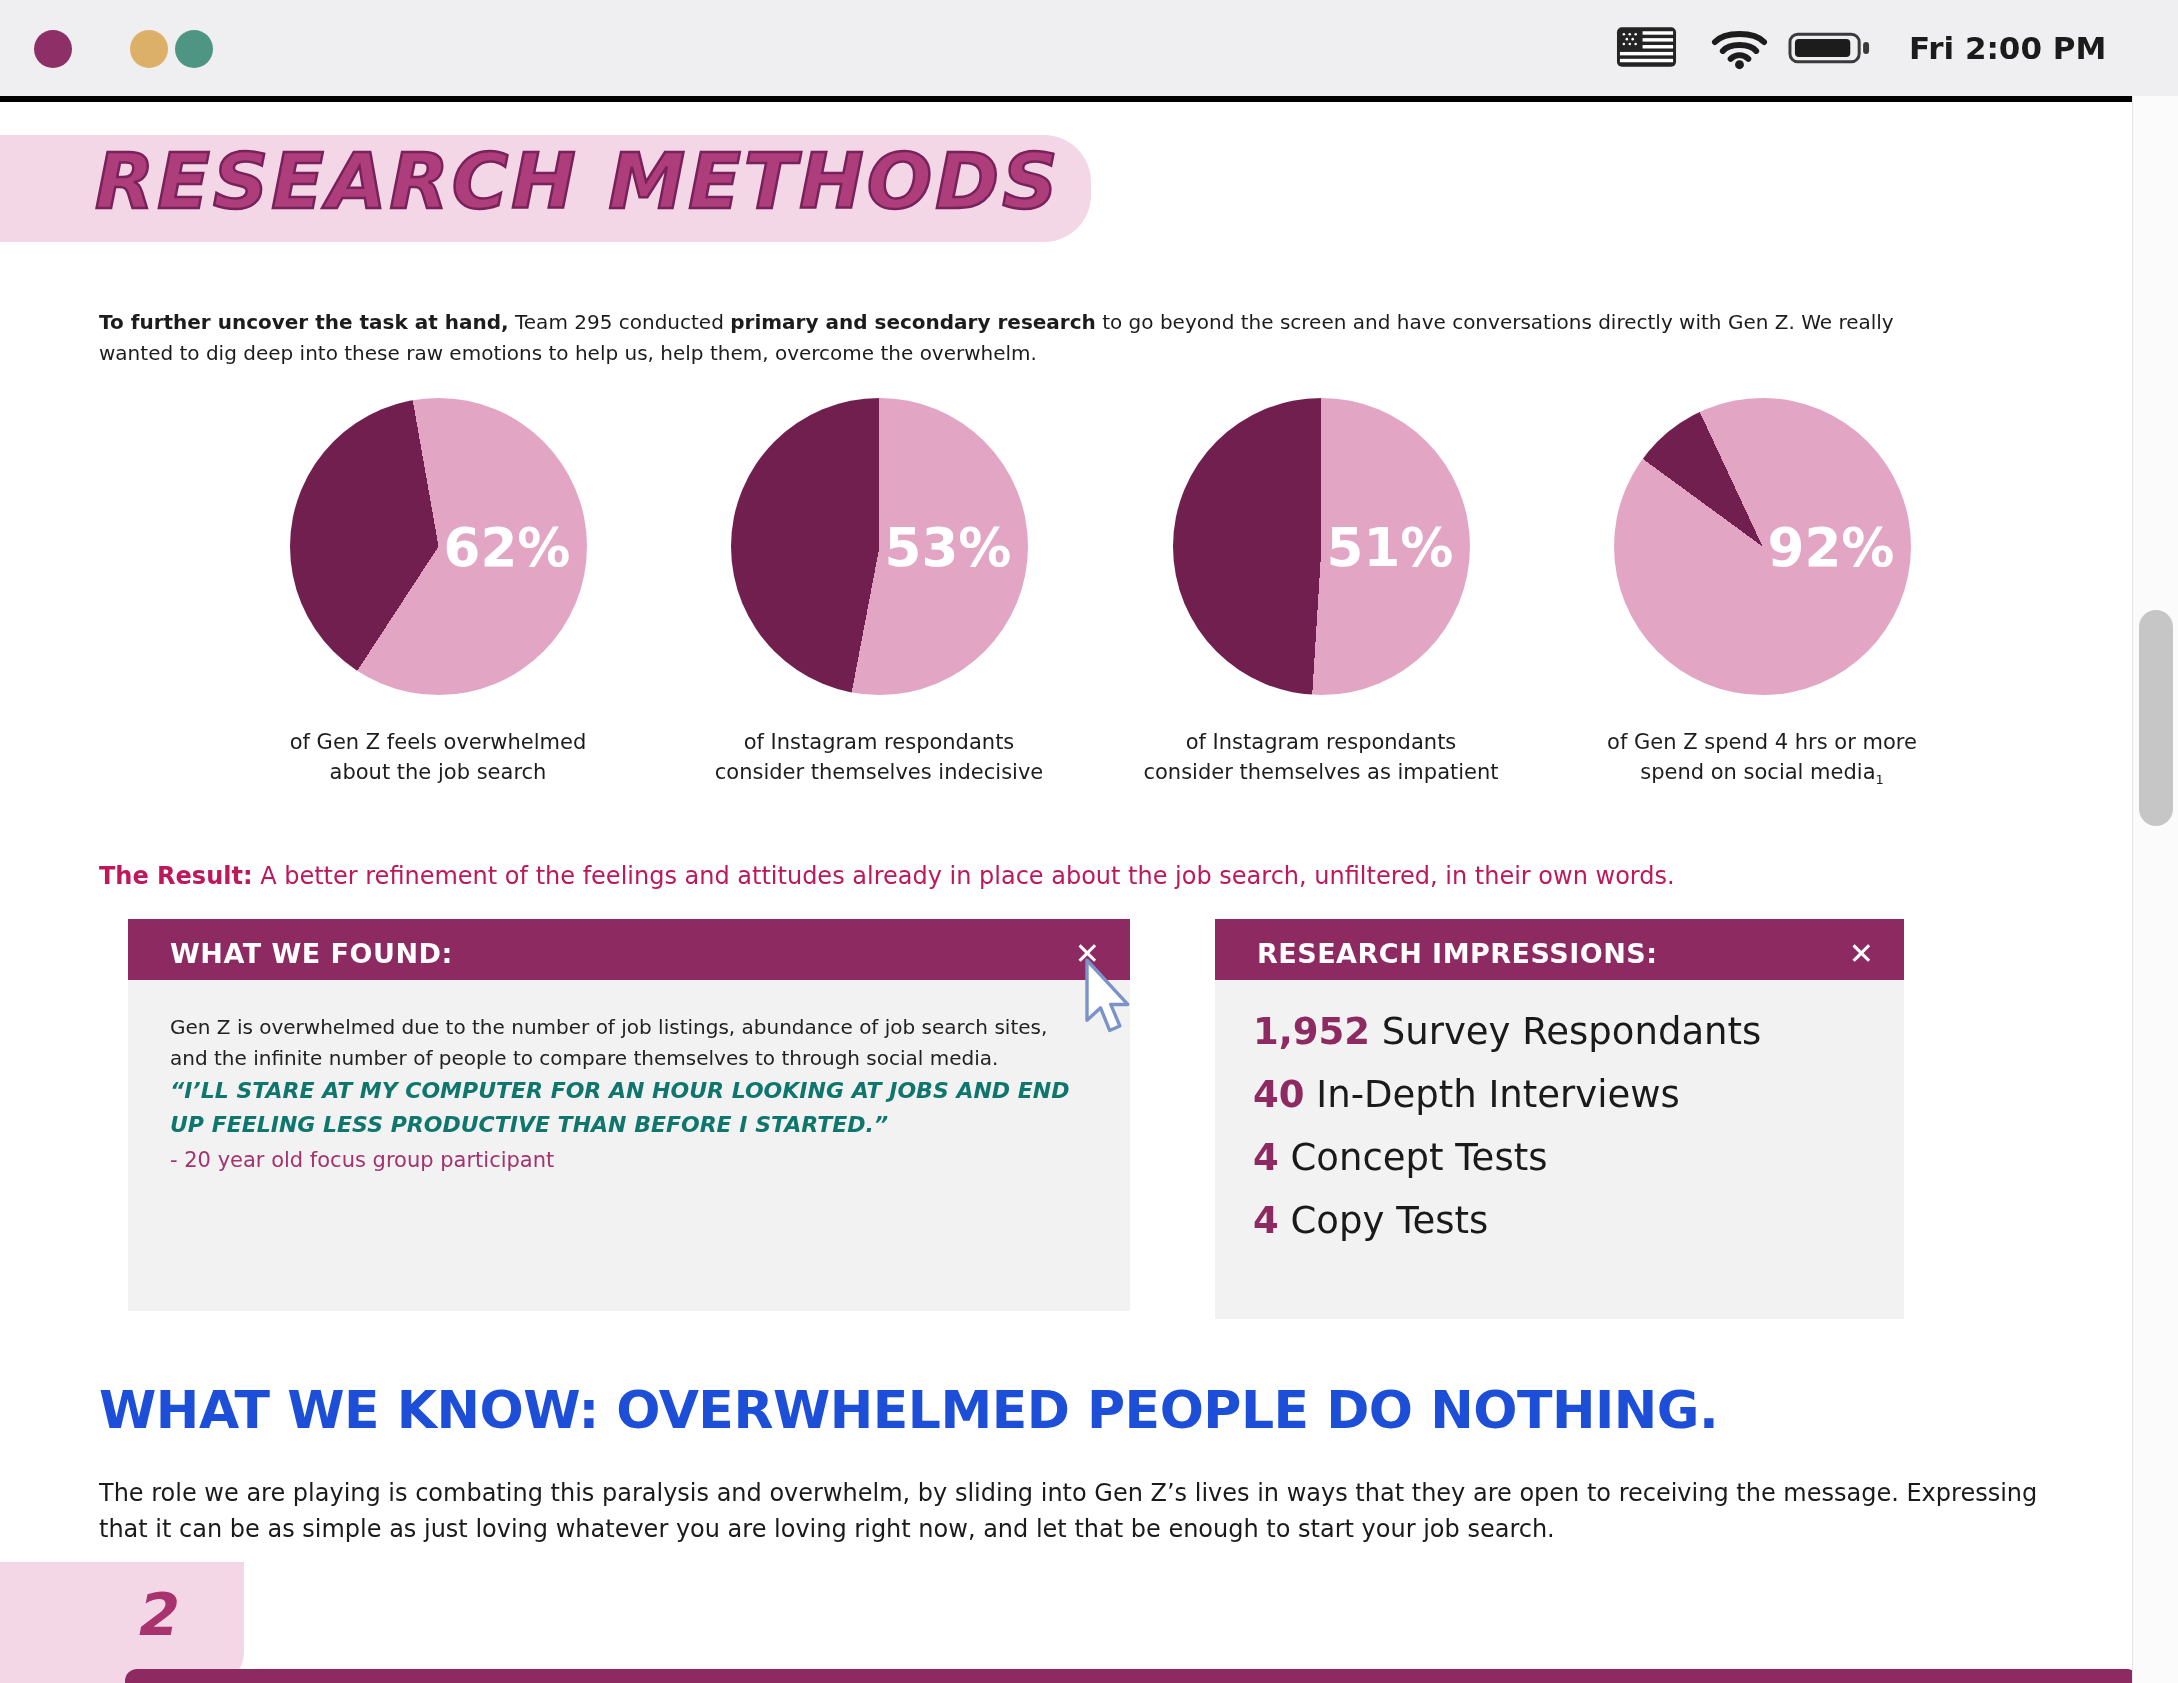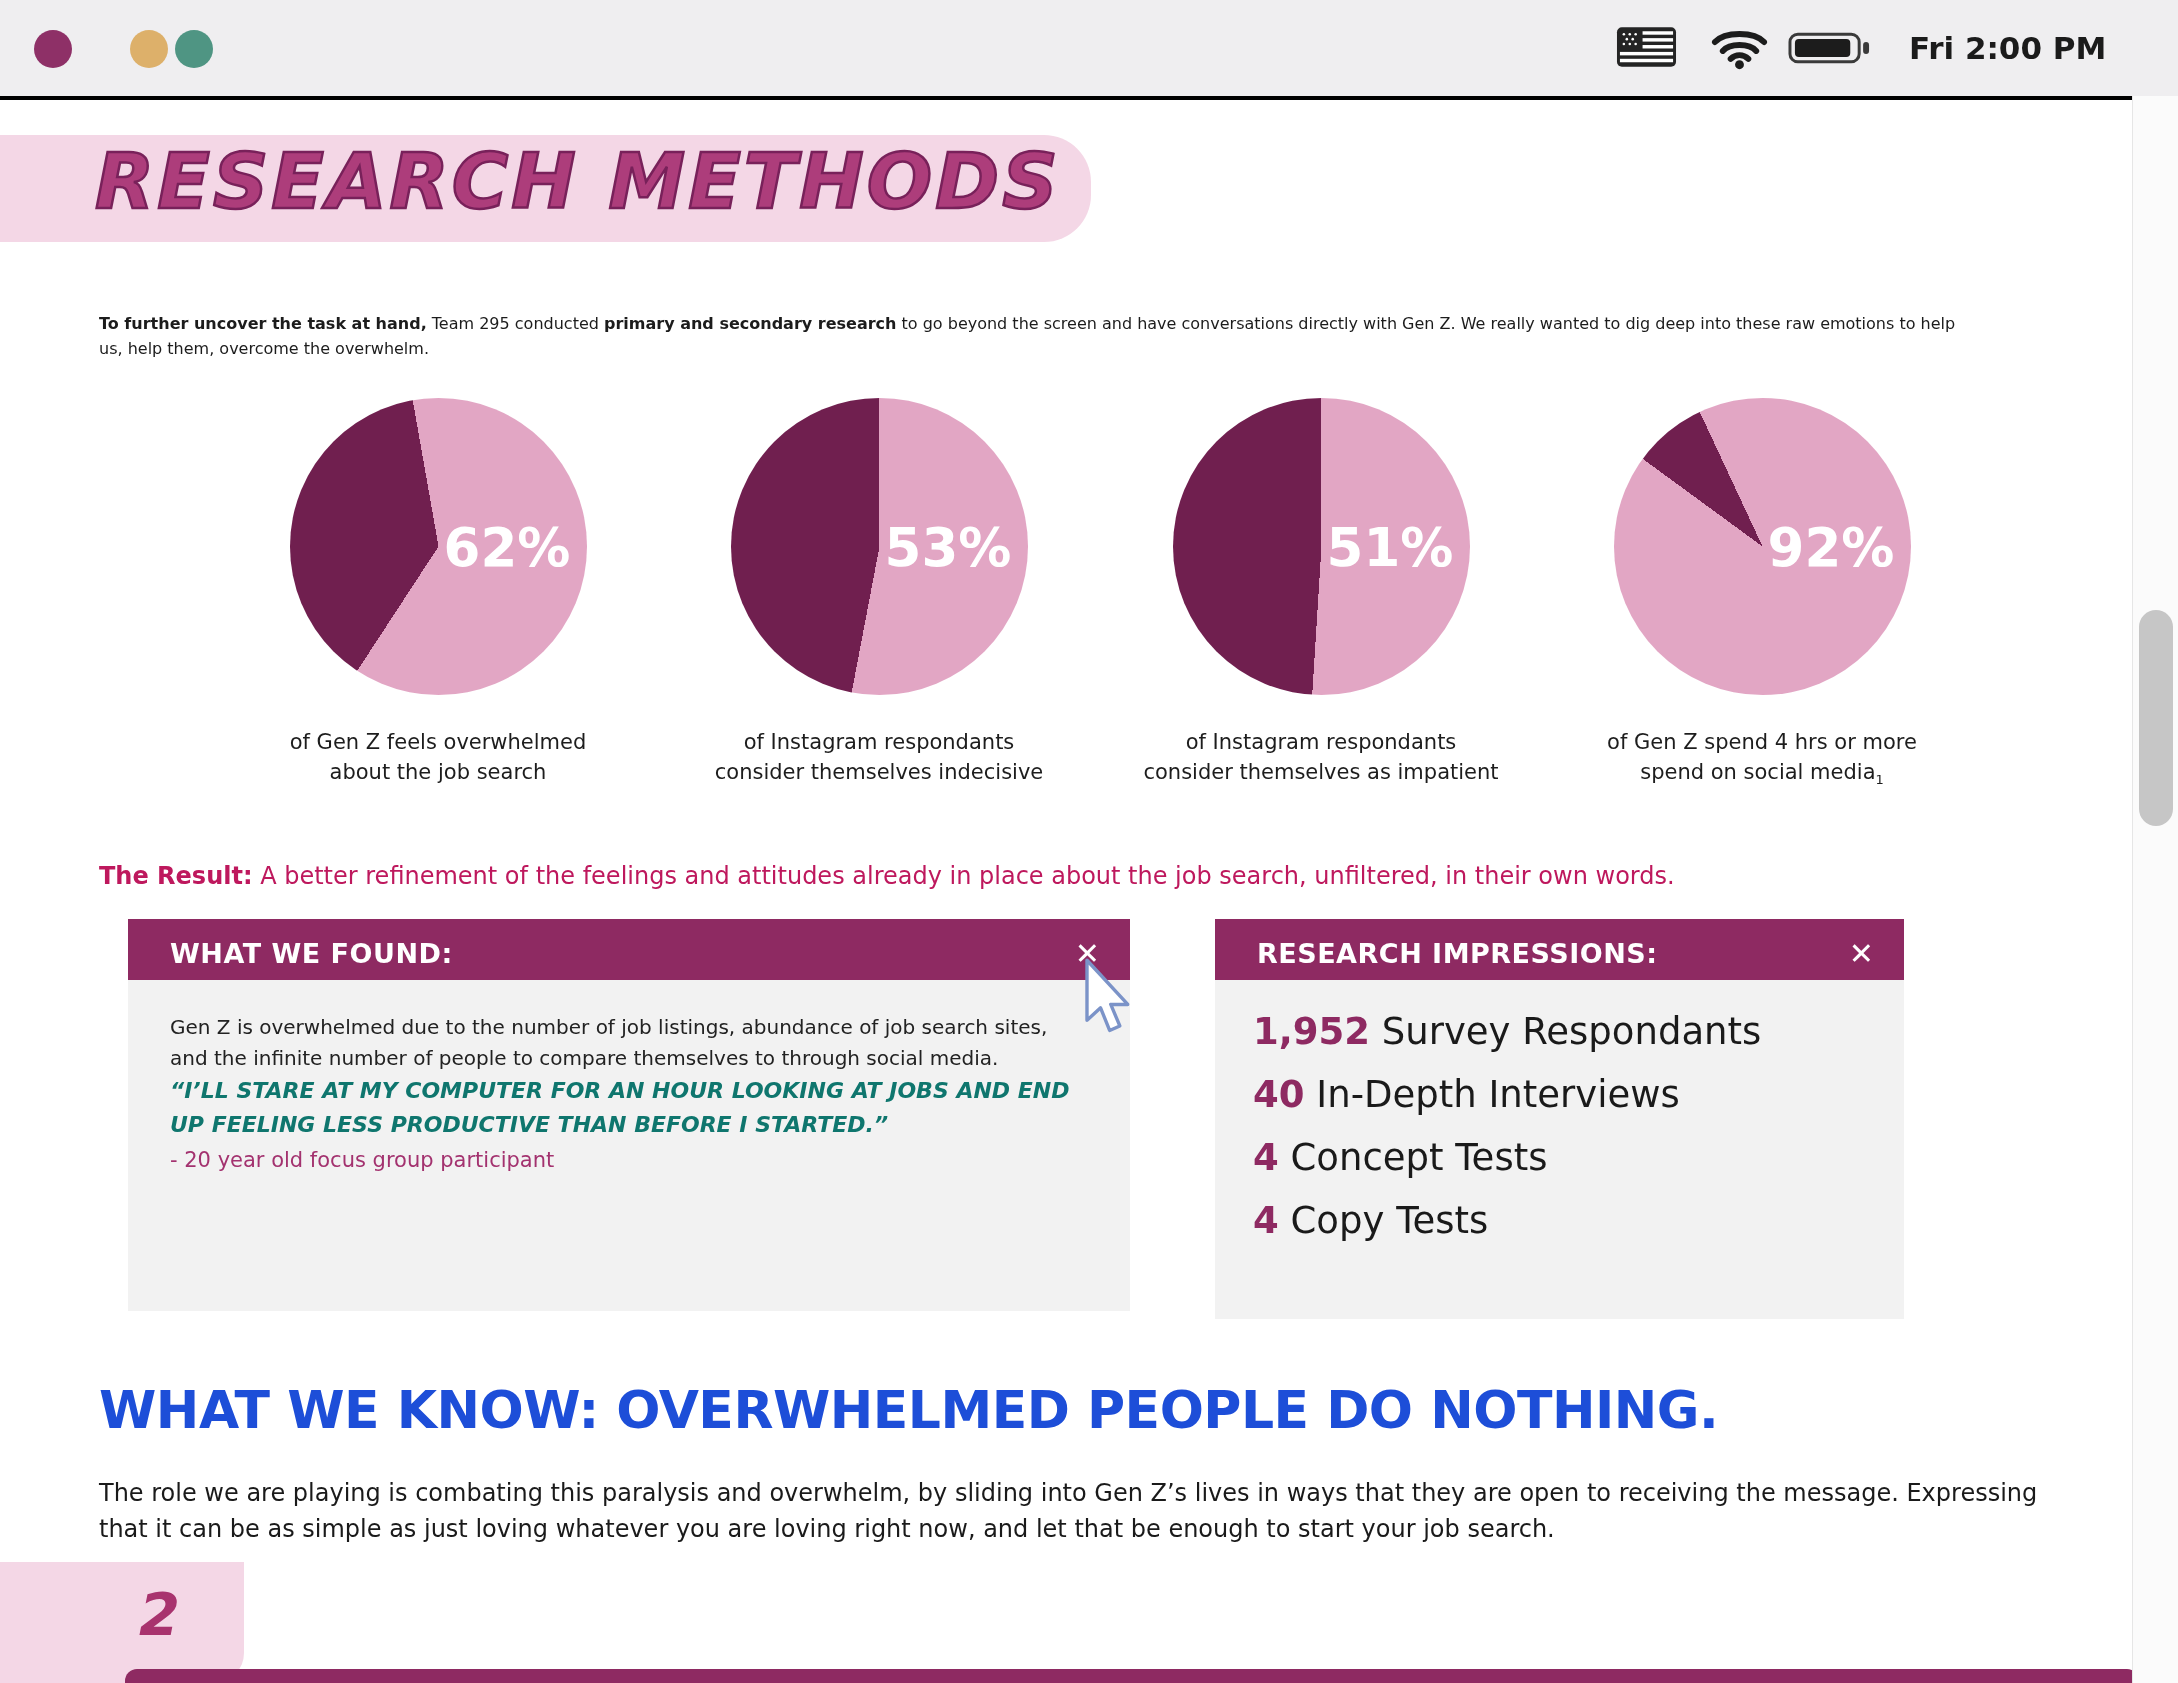--- a/index.html
+++ b/index.html
@@ -3,33 +3,33 @@
 <meta charset="utf-8">
 <style>
   html,body{margin:0;padding:0;}
   body{
     width:2178px;height:1683px;position:relative;overflow:hidden;
     background:#ffffff;
     font-family:"DejaVu Sans","Liberation Sans",sans-serif;
     color:#1c1c1c;
   }
   
-  .menubar{position:absolute;top:0;left:0;width:2178px;height:96px;background:#efeef0;border-bottom:4px solid #000000;}
+  .menubar{position:absolute;top:0;left:0;width:2178px;height:96px;background:#efeef0;border-bottom:6px solid #000000;}
   .dot{position:absolute;top:30px;width:38px;height:38px;border-radius:50%;}
   .statusicon{position:absolute;}
   .clock{position:absolute;left:1909px;top:30px;font-size:31px;font-weight:bold;color:#1b1b1b;}
   
   .title-pill{position:absolute;left:0;top:135px;width:1091px;height:107px;background:#f4d7e6;border-radius:0 47px 47px 0;}
   .title-text{
     position:absolute;left:95px;top:0;line-height:93px;
     font-size:77px;font-weight:bold;font-style:italic;letter-spacing:3px;
     color:#ad3d7b;-webkit-text-stroke:2.5px #78215a;
   }
   
-  .intro{position:absolute;left:99px;top:296px;width:1861px;font-size:16px;line-height:1.55;color:#1c1c1c;}
+  .intro{position:absolute;left:99px;top:287px;width:1861px;font-size:20px;line-height:1.55;color:#1c1c1c;}
   .intro b,.result b{font-weight:bold;}
   .result{position:absolute;left:99px;top:834px;width:1901px;font-size:24px;line-height:1.5;color:#be185d;}
   
   .pie-block{position:absolute;top:398px;width:436px;text-align:center;}
   .pie{width:297px;height:297px;border-radius:50%;margin:0 auto;position:relative;}
   .pie-label{
     position:absolute;left:calc(50% + 69px);top:50%;transform:translate(-50%,-50%);
     font-size:53px;font-weight:bold;color:#ffffff;white-space:nowrap;
   }
   .pie-caption{margin-top:32px;font-size:21px;line-height:1.45;color:#1d1d1d;}

